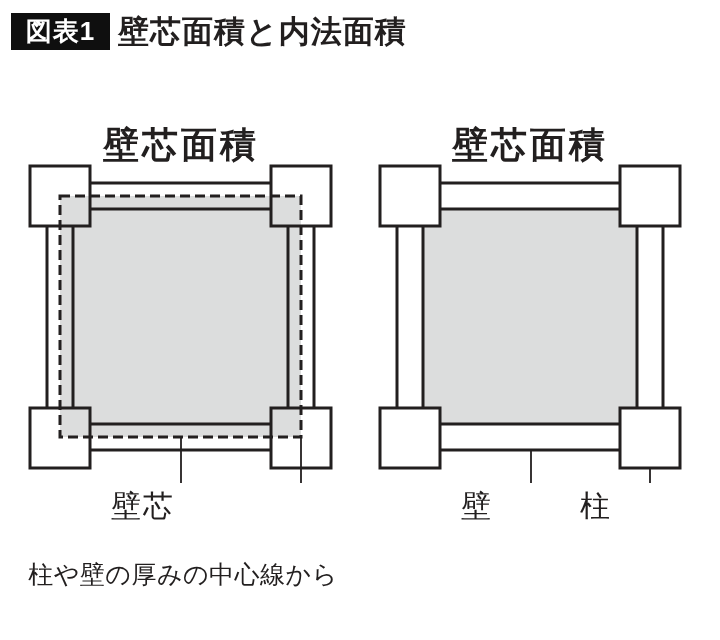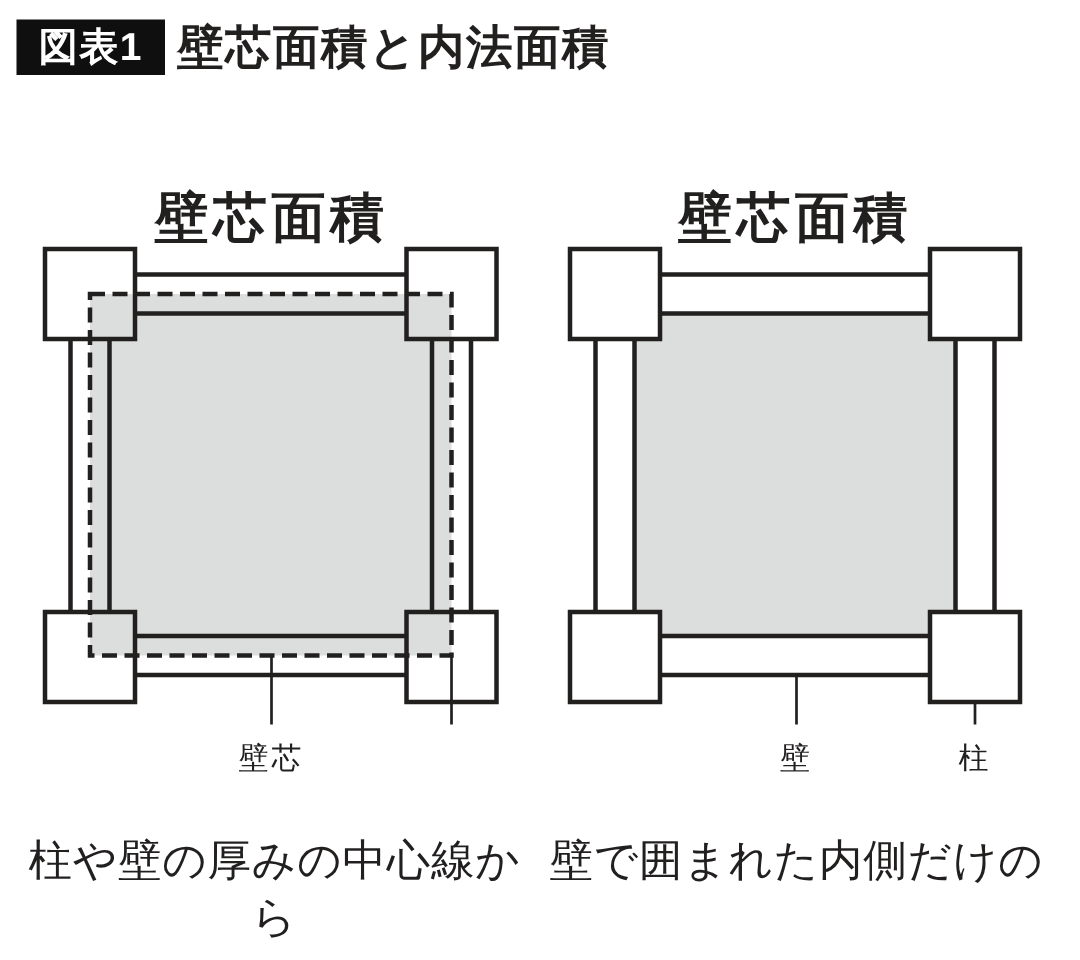--- a/index.html
+++ b/index.html
@@ -52,32 +52,32 @@
   svg.diagram{left:0;top:0;width:720px;height:640px;}
   .fill-area{fill:var(--fill);stroke:none;}
   .wall-line{stroke:var(--ink);stroke-width:3;fill:none;}
   .column-open{fill:none;stroke:var(--ink);stroke-width:3;}
   .column-solid{fill:var(--bg);stroke:var(--ink);stroke-width:3;}
   .dashed-outline{fill:none;stroke:var(--ink);stroke-width:3;stroke-dasharray:10 5;}
   .leader{stroke:var(--ink);stroke-width:1.8;fill:none;}
   
   .part-label{
     top:488px;width:140px;height:36px;
-    font-size:20px;
-    text-align:center;line-height:36px;
+    font-size:30px;
+    text-align:left;line-height:36px;
     letter-spacing:2px;
   }
   .part-label.l1{left:111px;}
   .part-label.l2{left:231px;}
   .part-label.r1{left:461px;}
   .part-label.r2{left:580px;}
   
   .caption{
     top:555px;width:344px;
-    font-size:29px;line-height:38px;
+    font-size:25px;line-height:38px;
     text-align:center;
     letter-spacing:0.5px;
   }
   .caption.left{left:11px;}
   .caption.right{left:359px;}
 </style>
 </head>
 <body>
 
 <div class="page">
@@ -150,16 +150,15 @@
   </svg>
 
   <div class="abs part-label l1">壁芯</div>
   <div class="abs part-label r1">壁</div>
   <div class="abs part-label r2">柱</div>
 
   <div class="abs caption left">
     <div>柱や壁の厚みの中心線から</div>
   </div>
   <div class="abs caption right">
-    <div>壁で囲まれた内側だけの</div>
   </div>
 
 </div>
 
 </body></html>

